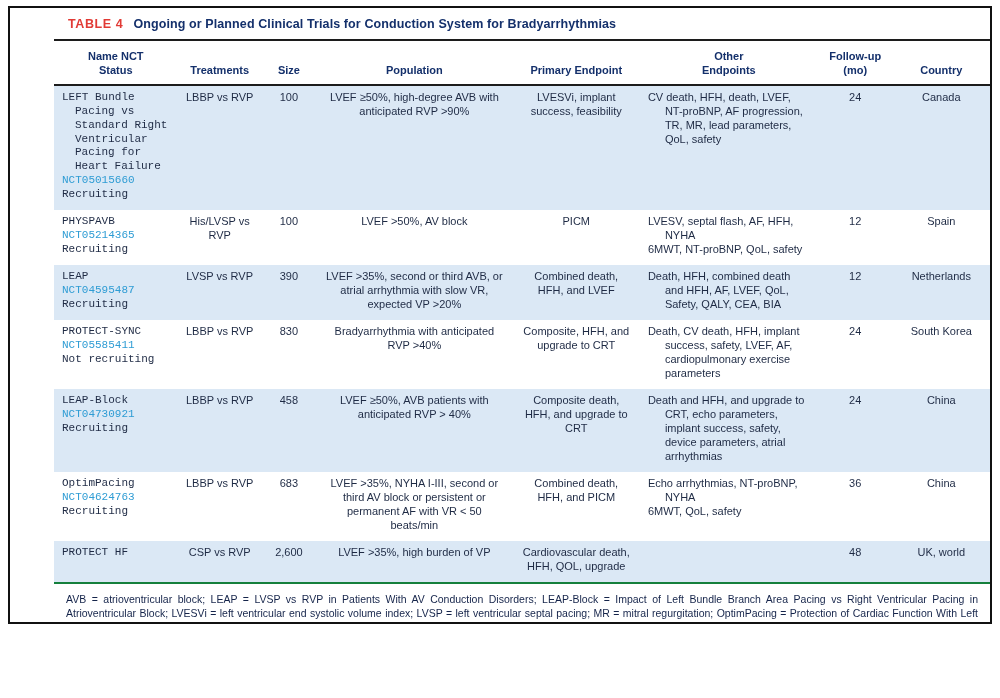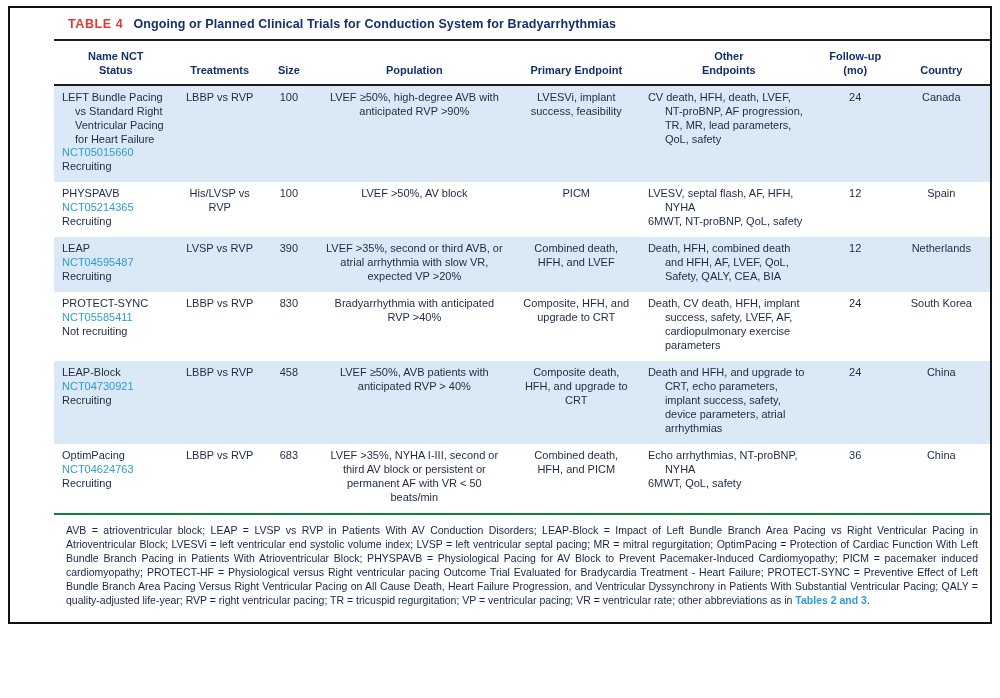--- a/index.html
+++ b/index.html
@@ -52,21 +52,21 @@
     font-size: 11px;
   }
   table.trials td {
     vertical-align: top;
     padding: 5px 8px 8px 8px;
     line-height: 1.27;
   }
   tbody tr:nth-child(odd) { background: #dbe8f5; }
   tbody tr:nth-child(even) { background: #ffffff; }
 
-  td.col-name { padding-left: 13px; text-align: left; }
+  td.col-name { padding-left: 13px; text-align: left; font-family: Liberation Mono, monospace; }
   .trial-name { padding-left: 13px; text-indent: -13px; }
   .nct-link { color: #2e9cd4; cursor: pointer; }
   .trial-status { color: #1e2a44; }
 
   td.col-center { text-align: center; }
   td.col-other { text-align: left; }
   td.col-other p.hang {
     margin: 0;
     padding-left: 17px;
     text-indent: -17px;
@@ -211,20 +211,32 @@
           <td class="col-center">683</td>
           <td class="col-center">LVEF &gt;35%, NYHA I-III, second or third AV block or persistent or permanent AF with VR &lt; 50 beats/min</td>
           <td class="col-center">Combined death, HFH, and PICM</td>
           <td class="col-other">
             <p class="hang">Echo arrhythmias, NT-proBNP, NYHA</p>
             <p class="hang">6MWT, QoL, safety</p>
           </td>
           <td class="col-center">36</td>
           <td class="col-center">China</td>
         </tr>
+        <tr>
+          <td class="col-name">
+            <div class="trial-name">PROTECT HF</div>
+          </td>
+          <td class="col-center">CSP vs RVP</td>
+          <td class="col-center">2,600</td>
+          <td class="col-center">LVEF &gt;35%, high burden of VP</td>
+          <td class="col-center">Cardiovascular death, HFH, QOL, upgrade</td>
+          <td class="col-other"></td>
+          <td class="col-center">48</td>
+          <td class="col-center">UK, world</td>
+        </tr>
       </tbody>
   </table>
 
   <div class="footnote">
     <span>AVB = atrioventricular block; LEAP = LVSP vs RVP in Patients With AV Conduction Disorders; LEAP-Block = Impact of Left Bundle Branch Area Pacing vs Right Ventricular Pacing in Atrioventricular Block; LVESVi = left ventricular end systolic volume index; LVSP = left ventricular septal pacing; MR = mitral regurgitation; OptimPacing = Protection of Cardiac Function With Left Bundle Branch Pacing in Patients With Atrioventricular Block; PHYSPAVB = Physiological Pacing for AV Block to Prevent Pacemaker-Induced Cardiomyopathy; PICM = pacemaker induced cardiomyopathy; PROTECT-HF = Physiological versus Right ventricular pacing Outcome Trial Evaluated for Bradycardia Treatment - Heart Failure; PROTECT-SYNC = Preventive Effect of Left Bundle Branch Area Pacing Versus Right Ventricular Pacing on All Cause Death, Heart Failure Progression, and Ventricular Dyssynchrony in Patients With Substantial Ventricular Pacing; QALY = quality-adjusted life-year; RVP = right ventricular pacing; TR = tricuspid regurgitation; VP = ventricular pacing; VR = ventricular rate; other abbreviations as in </span><span class="footnote-link">Tables 2 and 3</span><span>.</span>
   </div>
 
 </div>
 
 </body></html>

